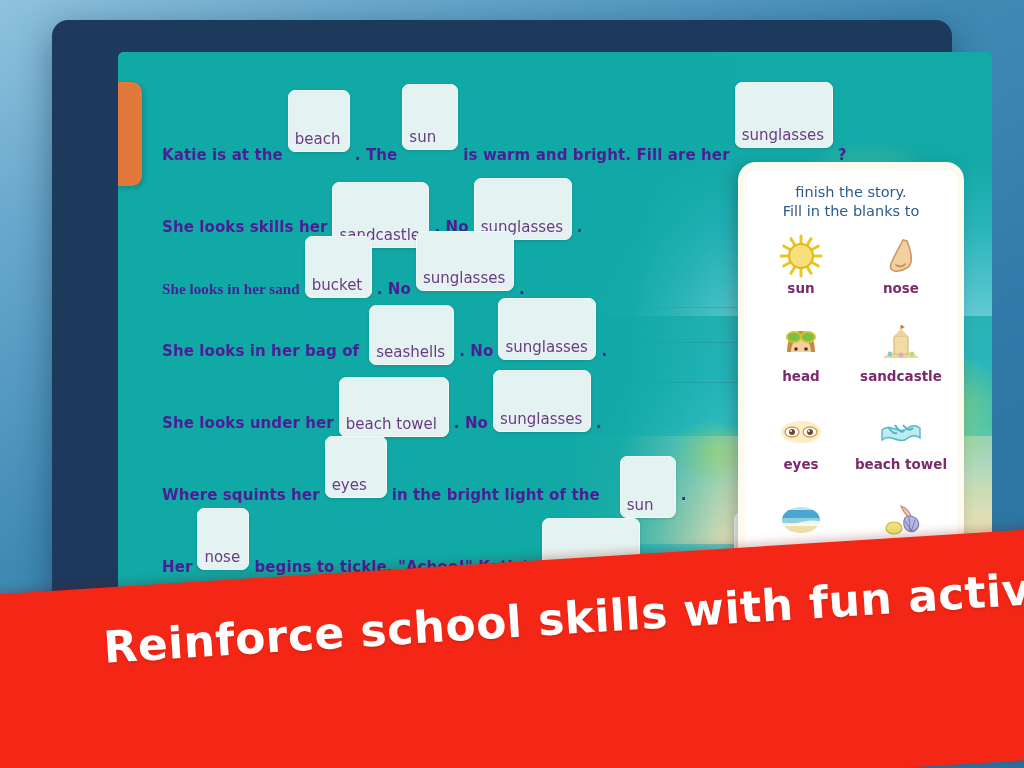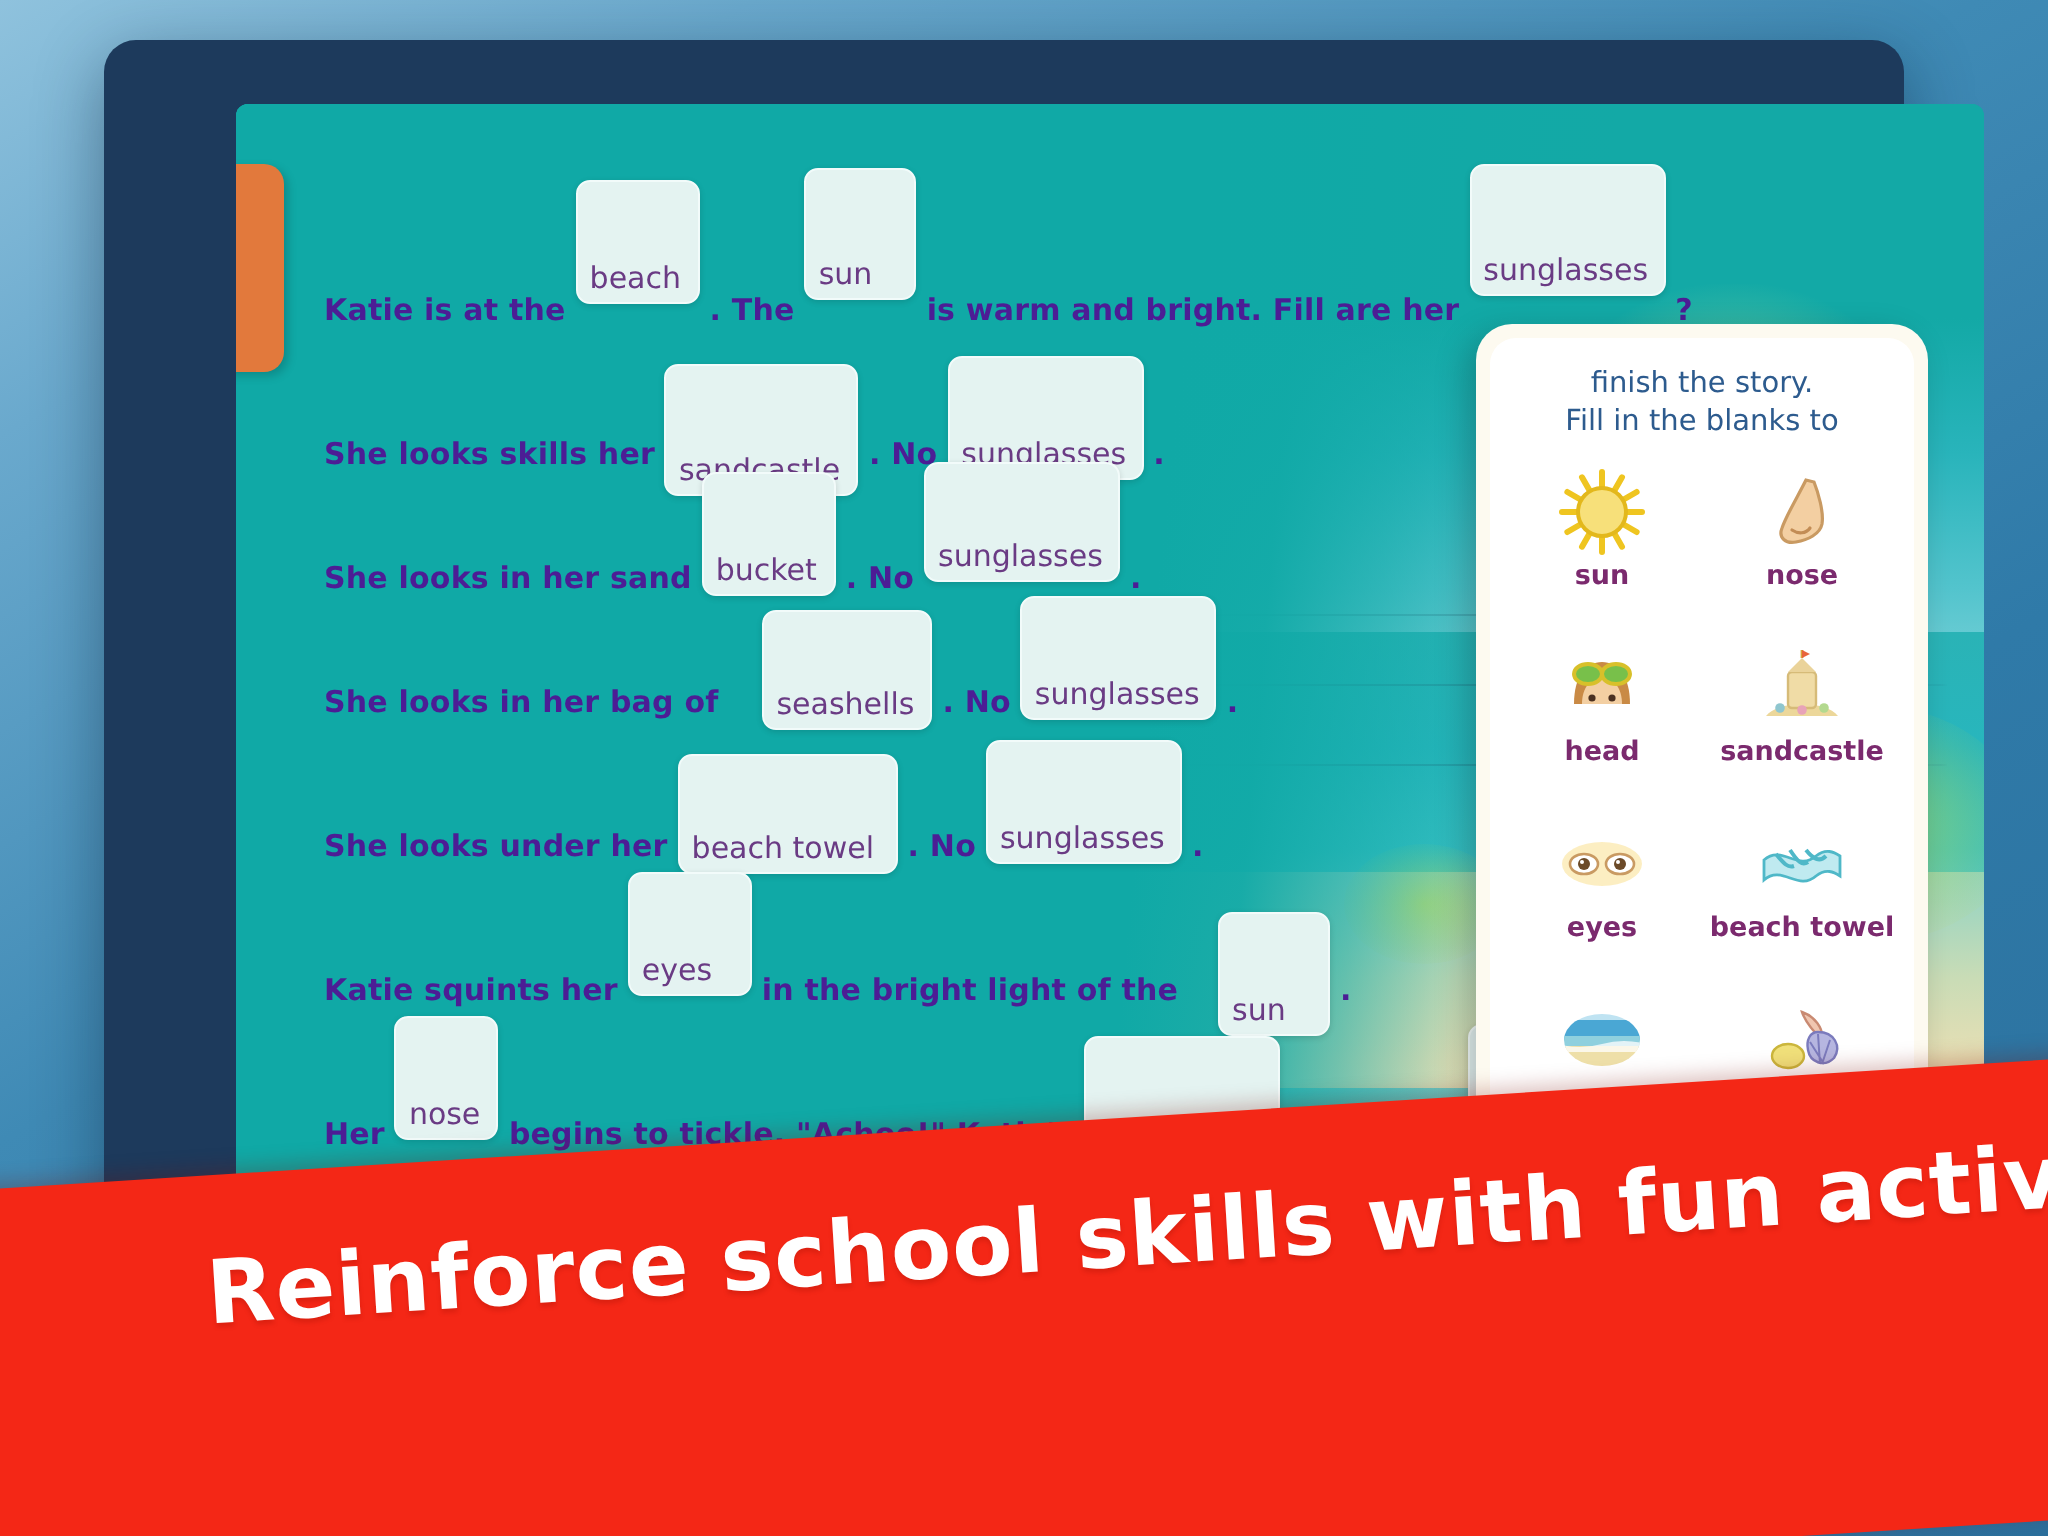--- a/index.html
+++ b/index.html
@@ -260,32 +260,32 @@
             <div class="tile" style="width: 97px; height: 66px; top: -12px;">
               <span>sandcastle</span>
             </div>
             <span class="story-text sp" style="margin-left: 5px; margin-right: 5px;">.  No</span>
             <div class="tile" style="width: 98px; height: 62px; top: -18px;">
               <span>sunglasses</span>
             </div>
             <span class="story-text sp" style="margin-left: 5px;">.</span>
           </div>
           <div class="story-row" style="top: 222px;">
-            <span class="story-text sp" style="margin-right: 5px;">She looks in her sand</span>
+            <span class="story-text sp" style="margin-right: 5px; font-family: Liberation Serif, serif;">She looks in her sand</span>
             <div class="tile" style="width: 67px; height: 62px; top: -22px;">
               <span>bucket</span>
             </div>
             <span class="story-text sp" style="margin-left: 5px; margin-right: 5px;">.  No</span>
             <div class="tile" style="width: 98px; height: 60px; top: -28px;">
               <span>sunglasses</span>
             </div>
             <span class="story-text sp" style="margin-left: 5px;">.</span>
           </div>
           <div class="story-row" style="top: 284px;">
-            <span class="story-text sp" style="margin-right: 22px;">She looks in her bag of</span>
+            <span class="story-text sp" style="margin-right: 10px;">She looks in her bag of</span>
             <div class="tile" style="width: 85px; height: 60px; top: -16px;">
               <span>seashells</span>
             </div>
             <span class="story-text sp" style="margin-left: 5px; margin-right: 5px;">.  No</span>
             <div class="tile" style="width: 98px; height: 62px; top: -22px;">
               <span>sunglasses</span>
             </div>
             <span class="story-text sp" style="margin-left: 5px;">.</span>
           </div>
           <div class="story-row" style="top: 356px;">
@@ -293,21 +293,21 @@
             <div class="tile" style="width: 110px; height: 60px; top: -16px;">
               <span>beach towel</span>
             </div>
             <span class="story-text sp" style="margin-left: 5px; margin-right: 5px;">.  No</span>
             <div class="tile" style="width: 98px; height: 62px; top: -22px;">
               <span>sunglasses</span>
             </div>
             <span class="story-text sp" style="margin-left: 5px;">.</span>
           </div>
           <div class="story-row" style="top: 428px;">
-            <span class="story-text sp" style="margin-right: 5px;">Katie squints her</span>
+            <span class="story-text sp" style="margin-right: 5px;">Where squints her</span>
             <div class="tile" style="width: 62px; height: 62px; top: -28px;">
               <span>eyes</span>
             </div>
             <span class="story-text sp" style="margin-left: 5px; margin-right: 20px;">in the bright light of the</span>
             <div class="tile" style="width: 56px; height: 62px; top: -8px;">
               <span>sun</span>
             </div>
             <span class="story-text sp" style="margin-left: 5px;">.</span>
           </div>
           <div class="story-row" style="top: 500px;">

